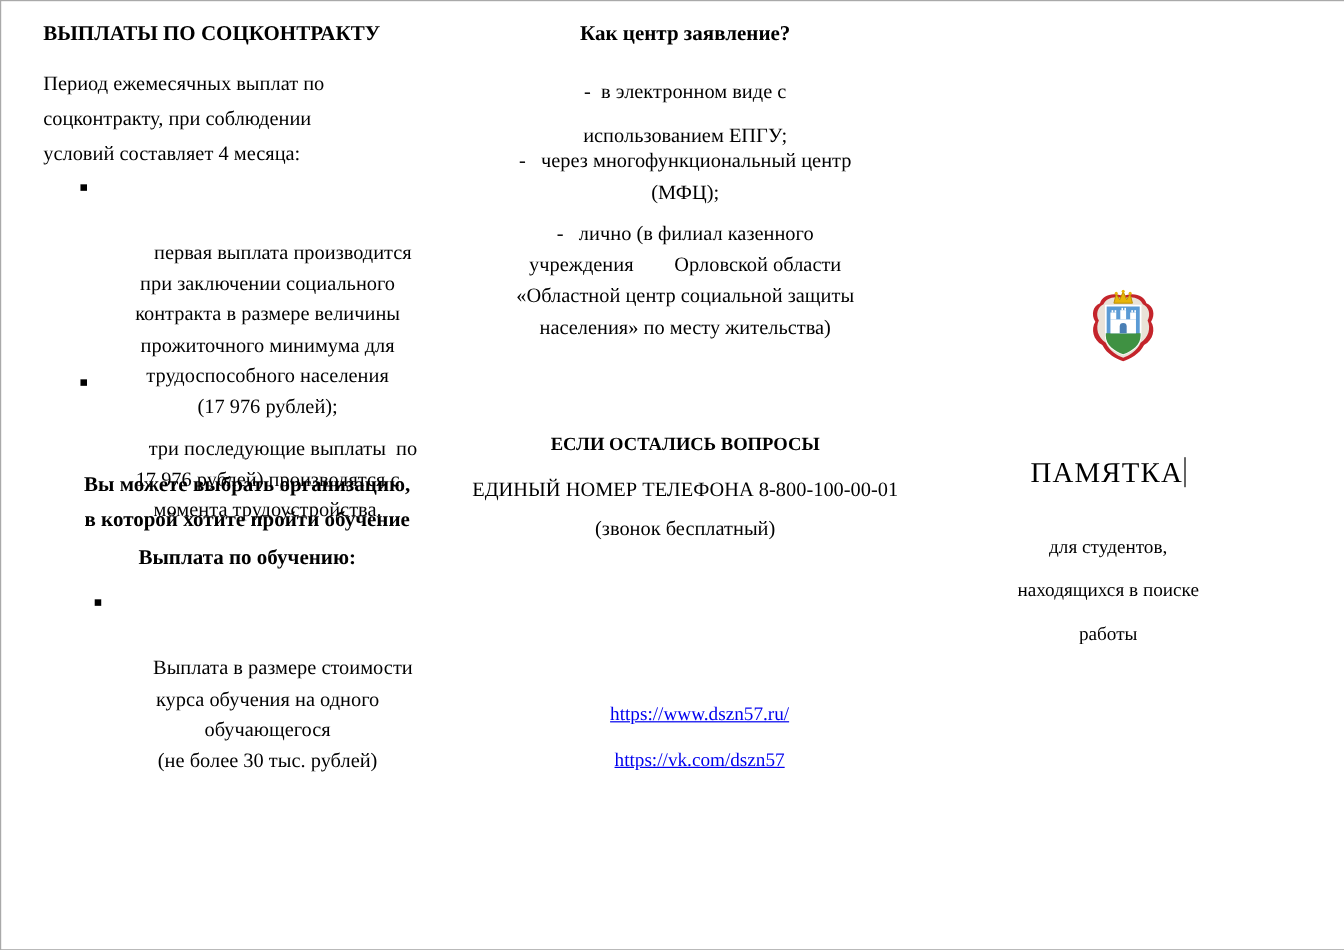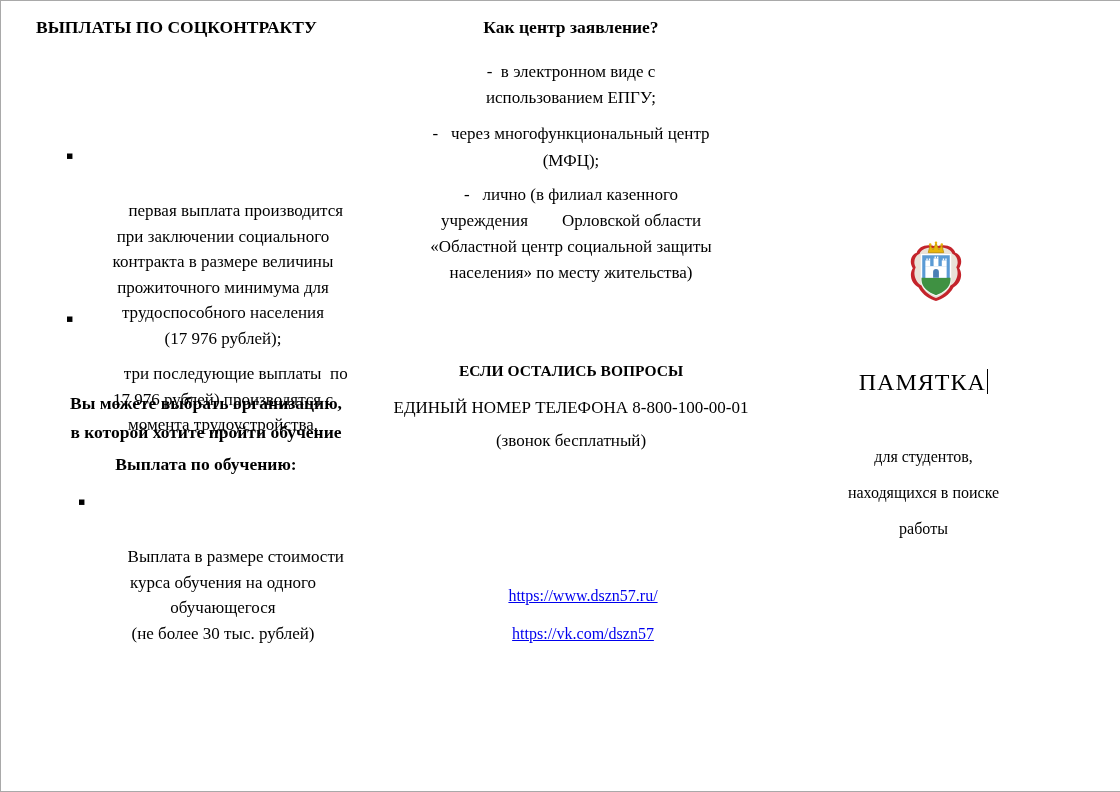--- a/index.html
+++ b/index.html
@@ -60,20 +60,23 @@
   a { cursor: pointer; }
 </style>
 </head>
 <body>
 
 <div class="page">
 
   <div class="col col-left">
     <div class="blk h-bold" style="top:16px;">ВЫПЛАТЫ ПО СОЦКОНТРАКТУ</div>
 
+    <div class="blk body-text" style="top:54px;">Период ежемесячных выплат по
+соцконтракту, при соблюдении
+условий составляет 4 месяца:</div>
 
     <div class="blk bullet-item" style="top:146px;">
       <span class="bullet-marker">▪</span>
       <span>первая выплата производится
 при заключении социального
 контракта в размере величины
 прожиточного минимума для
 трудоспособного населения
 (17 976 рублей);</span>
     </div>
@@ -95,21 +98,21 @@
       <span>Выплата в размере стоимости
 курса обучения на одного
 обучающегося
 (не более 30 тыс. рублей)</span>
     </div>
   </div>
 
   <div class="col col-middle">
     <div class="blk h-bold centered" style="top:16px;">Как центр заявление?</div>
 
-    <div class="blk centered" style="top:58px; font-size:17px; line-height:26px;">-  в электронном виде с
+    <div class="blk centered" style="top:58px; font-size:17px; line-height:36px;">-  в электронном виде с
 использованием ЕПГУ;</div>
 
     <div class="blk centered" style="top:119px; font-size:17px; line-height:27px;">-   через многофункциональный центр
 (МФЦ);</div>
 
     <div class="blk centered" style="top:181px; font-size:17px; line-height:26px;">-   лично (в филиал казенного
 учреждения        Орловской области
 «Областной центр социальной защиты
 населения» по месту жительства)</div>
 
@@ -155,20 +158,20 @@
         <rect x="20" y="18" width="1.4" height="2" fill="#ffffff"></rect>
         <rect x="22.6" y="18" width="1.4" height="2" fill="#ffffff"></rect>
         <rect x="28.5" y="16" width="1.4" height="2" fill="#ffffff"></rect>
         <rect x="31" y="16" width="1.4" height="2" fill="#ffffff"></rect>
         <rect x="37" y="18" width="1.4" height="2" fill="#ffffff"></rect>
         <rect x="39.6" y="18" width="1.4" height="2" fill="#ffffff"></rect>
         <path d="M27,38 v-6 a3,3 0 0 1 6,0 v6 Z" fill="#4a7fb5"></path>
       </svg>
     </div>
 
-    <div class="blk rc-title" style="top:368px;"><span>ПАМЯТКА</span><span class="text-cursor"></span></div>
+    <div class="blk rc-title" style="top:380px;"><span>ПАМЯТКА</span><span class="text-cursor"></span></div>
 
     <div class="blk rc-sub" style="top:438px;">для студентов,
 находящихся в поиске
 работы</div>
   </div>
 
 </div>
 
 </body></html>

